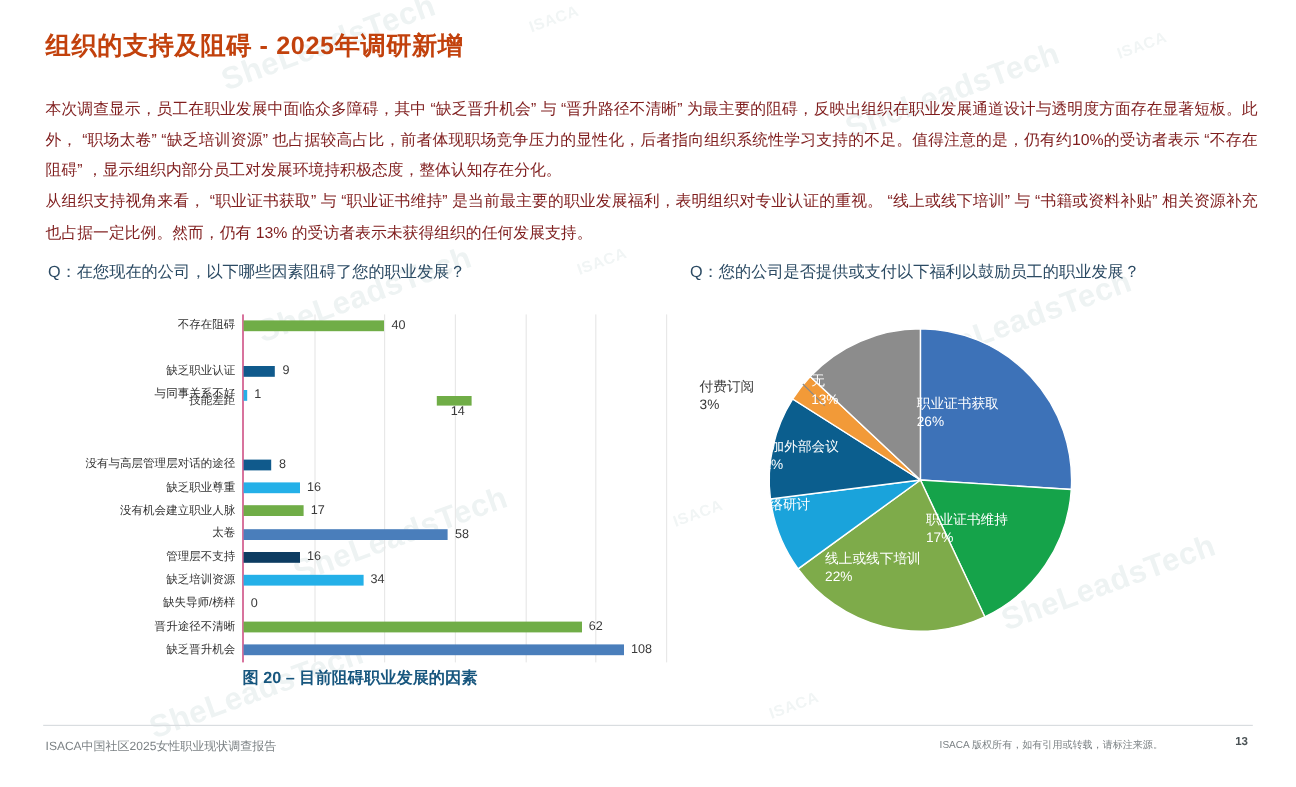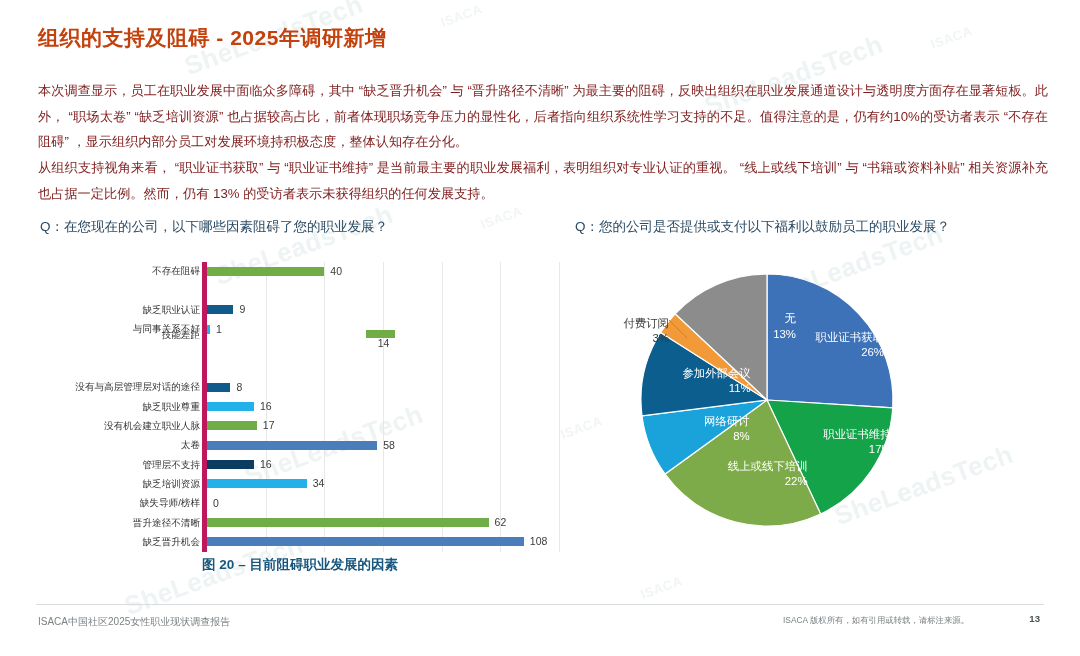--- a/index.html
+++ b/index.html
@@ -48,21 +48,21 @@
   .panel-caption {
     font-size:13.5px; font-weight:700; color:#17567e;
     text-align:center;
   }
 
   
   #bar-panel { left:40px; top:218px; width:520px; }
   .bar-chart { position:relative; margin-top:26px; height:290px; }
   .bar-plot {
     position:absolute; left:162px; top:0; right:6px; bottom:0;
-    border-left:5px solid #be185d;
+    border-left:1px solid #be185d;
   }
   .gridline {
     position:absolute; top:0; bottom:0; width:1px; background:#e8e8e8;
   }
   .bar-row {
     position:absolute; left:0; right:0; height:18px;
     display:flex; align-items:center;
   }
   .bar-label {
     position:absolute; right:100%; width:158px; padding-right:7px;
@@ -72,21 +72,21 @@
   .bar-rect { height:9px; border-radius:0; }
   .bar-val {
     font-size:10.5px; color:#3b3b3b; margin-left:6px; line-height:1;
   }
 
   
   #pie-panel { left:575px; top:218px; width:470px; }
   .pie-wrap { position:relative; height:300px; margin-top:18px; }
   .pie-svg { position:absolute; left:52px; top:6px; }
   .pie-lbl {
-    position:absolute; font-size:11.4px; text-align:right;
+    position:absolute; font-size:11.4px; text-align:left;
     line-height:1.35; white-space:nowrap;
   }
   .pie-lbl .pct { display:block; }
   .pie-lbl.inside { color:#ffffff; }
   .pie-lbl.outside { color:#3a3a3a; }
 
   
   .footer-rule {
     position:absolute; left:36px; right:36px; top:604px;
     height:1px; background:#d9dde0; z-index:2;

